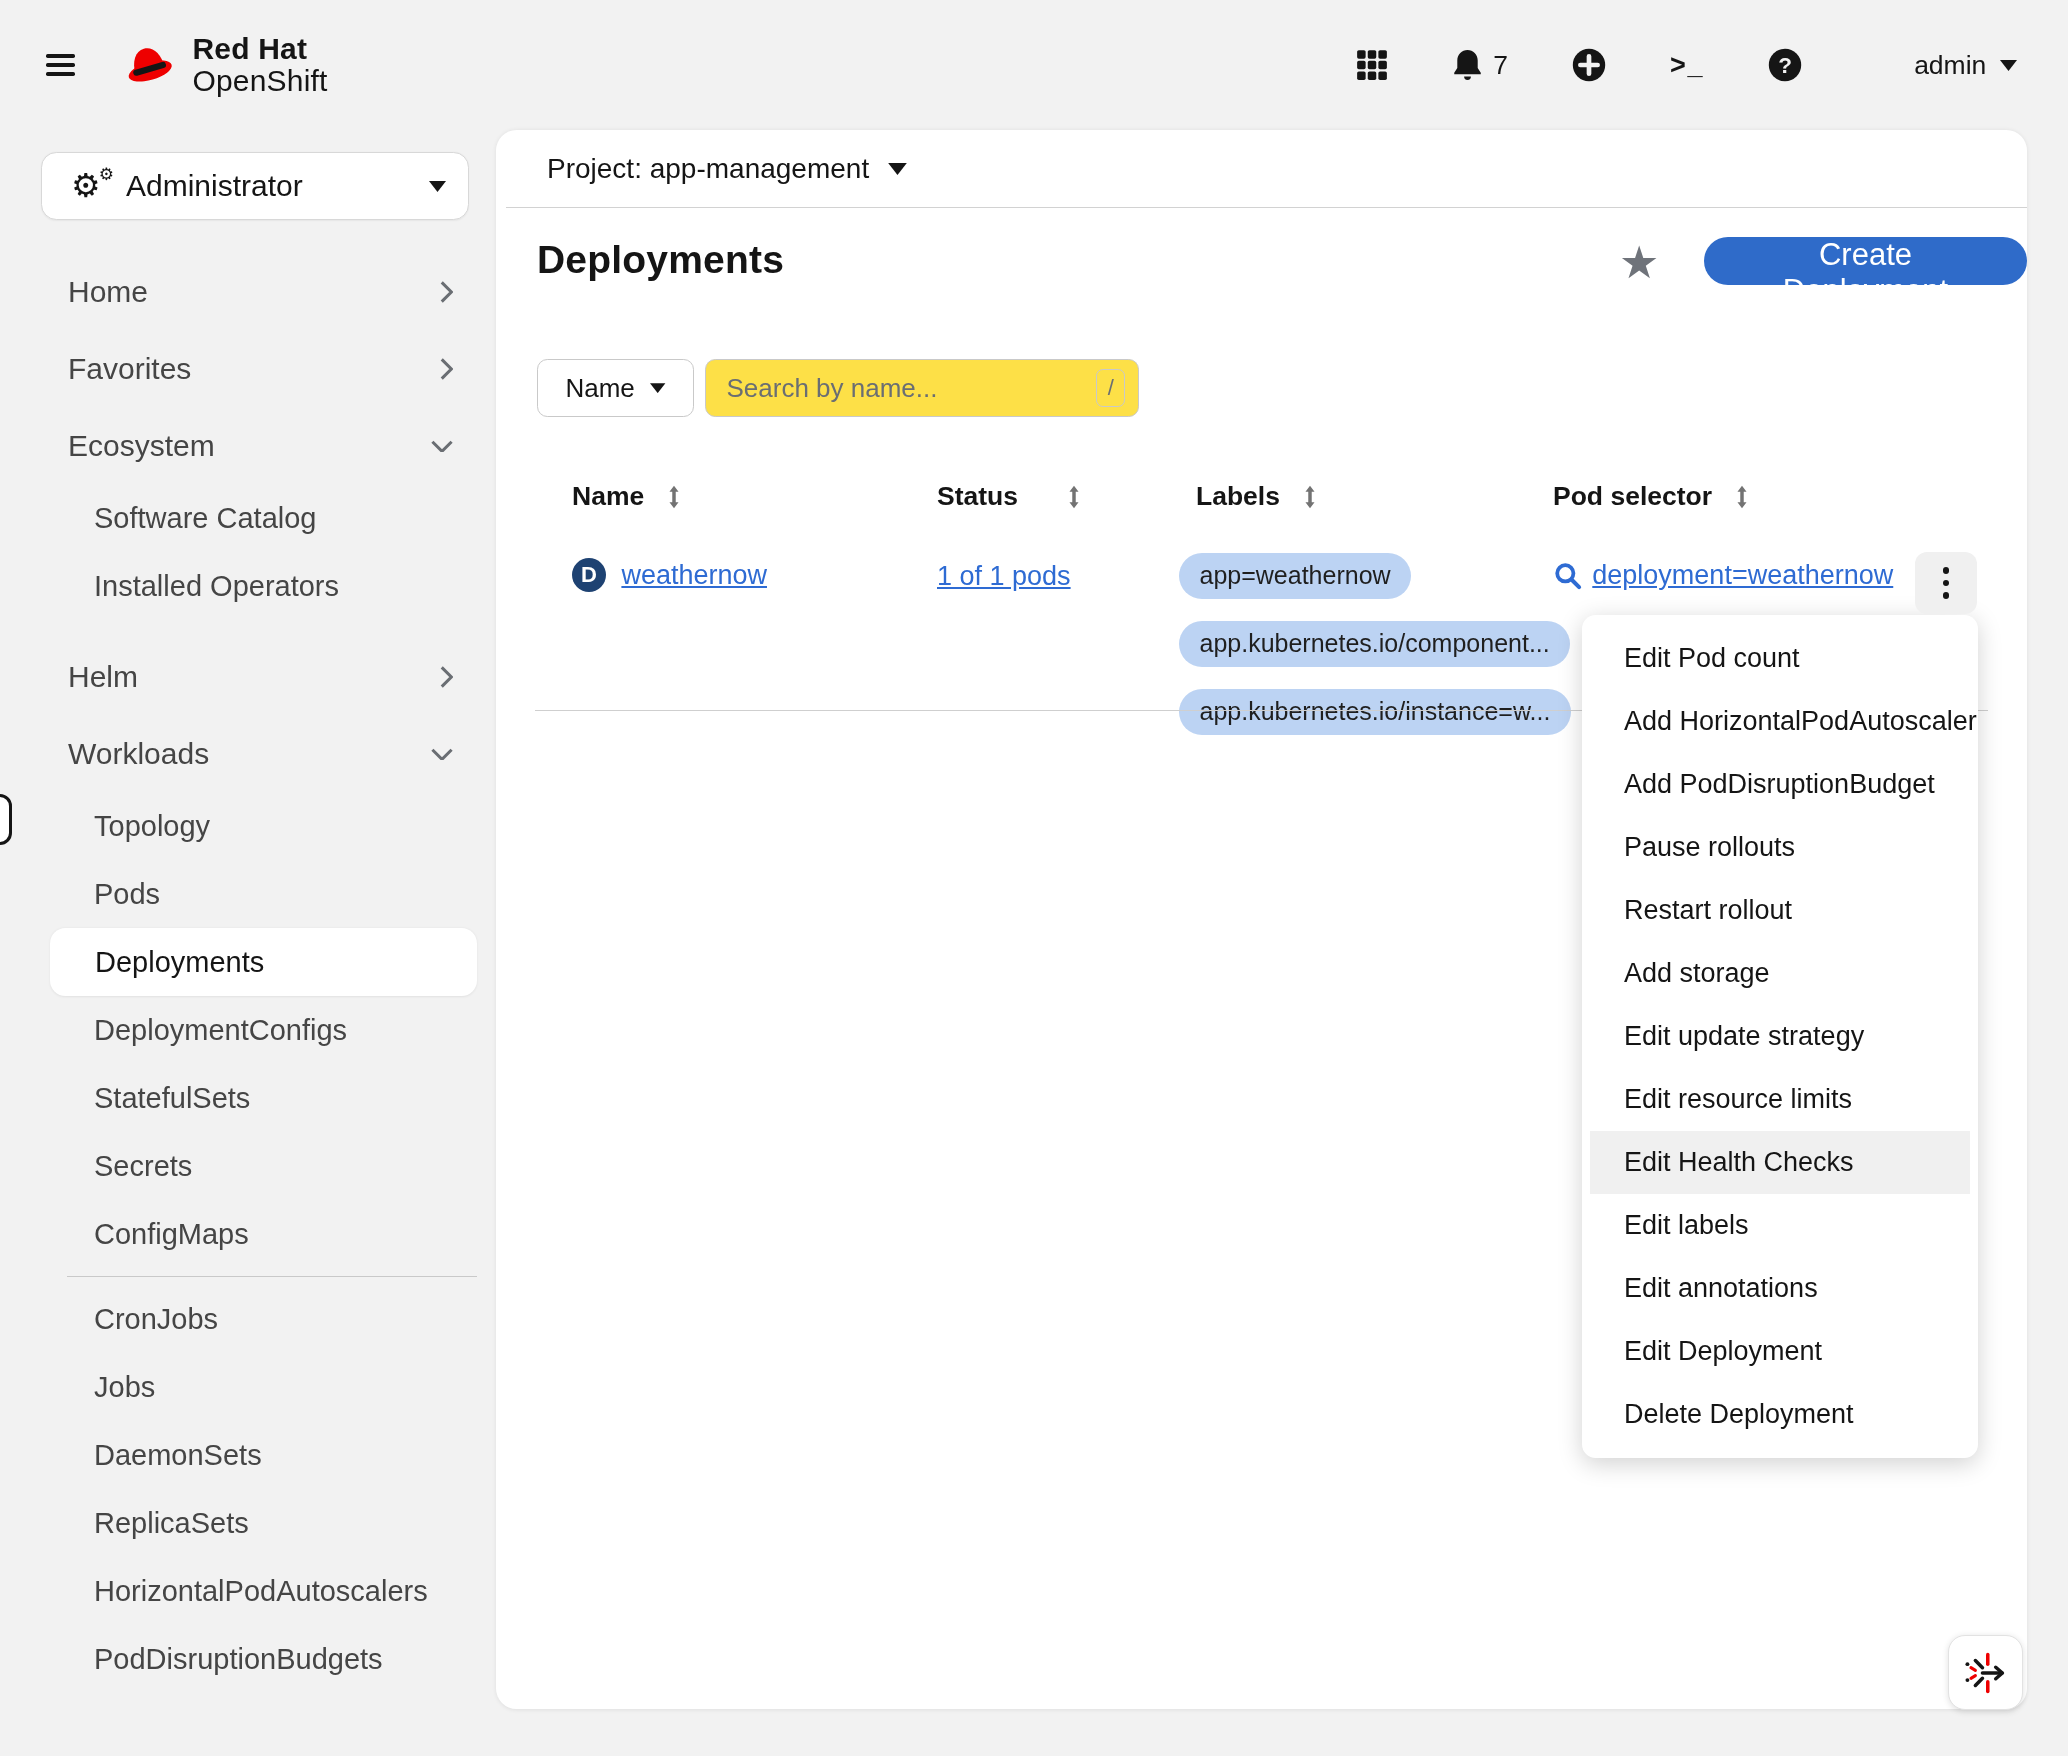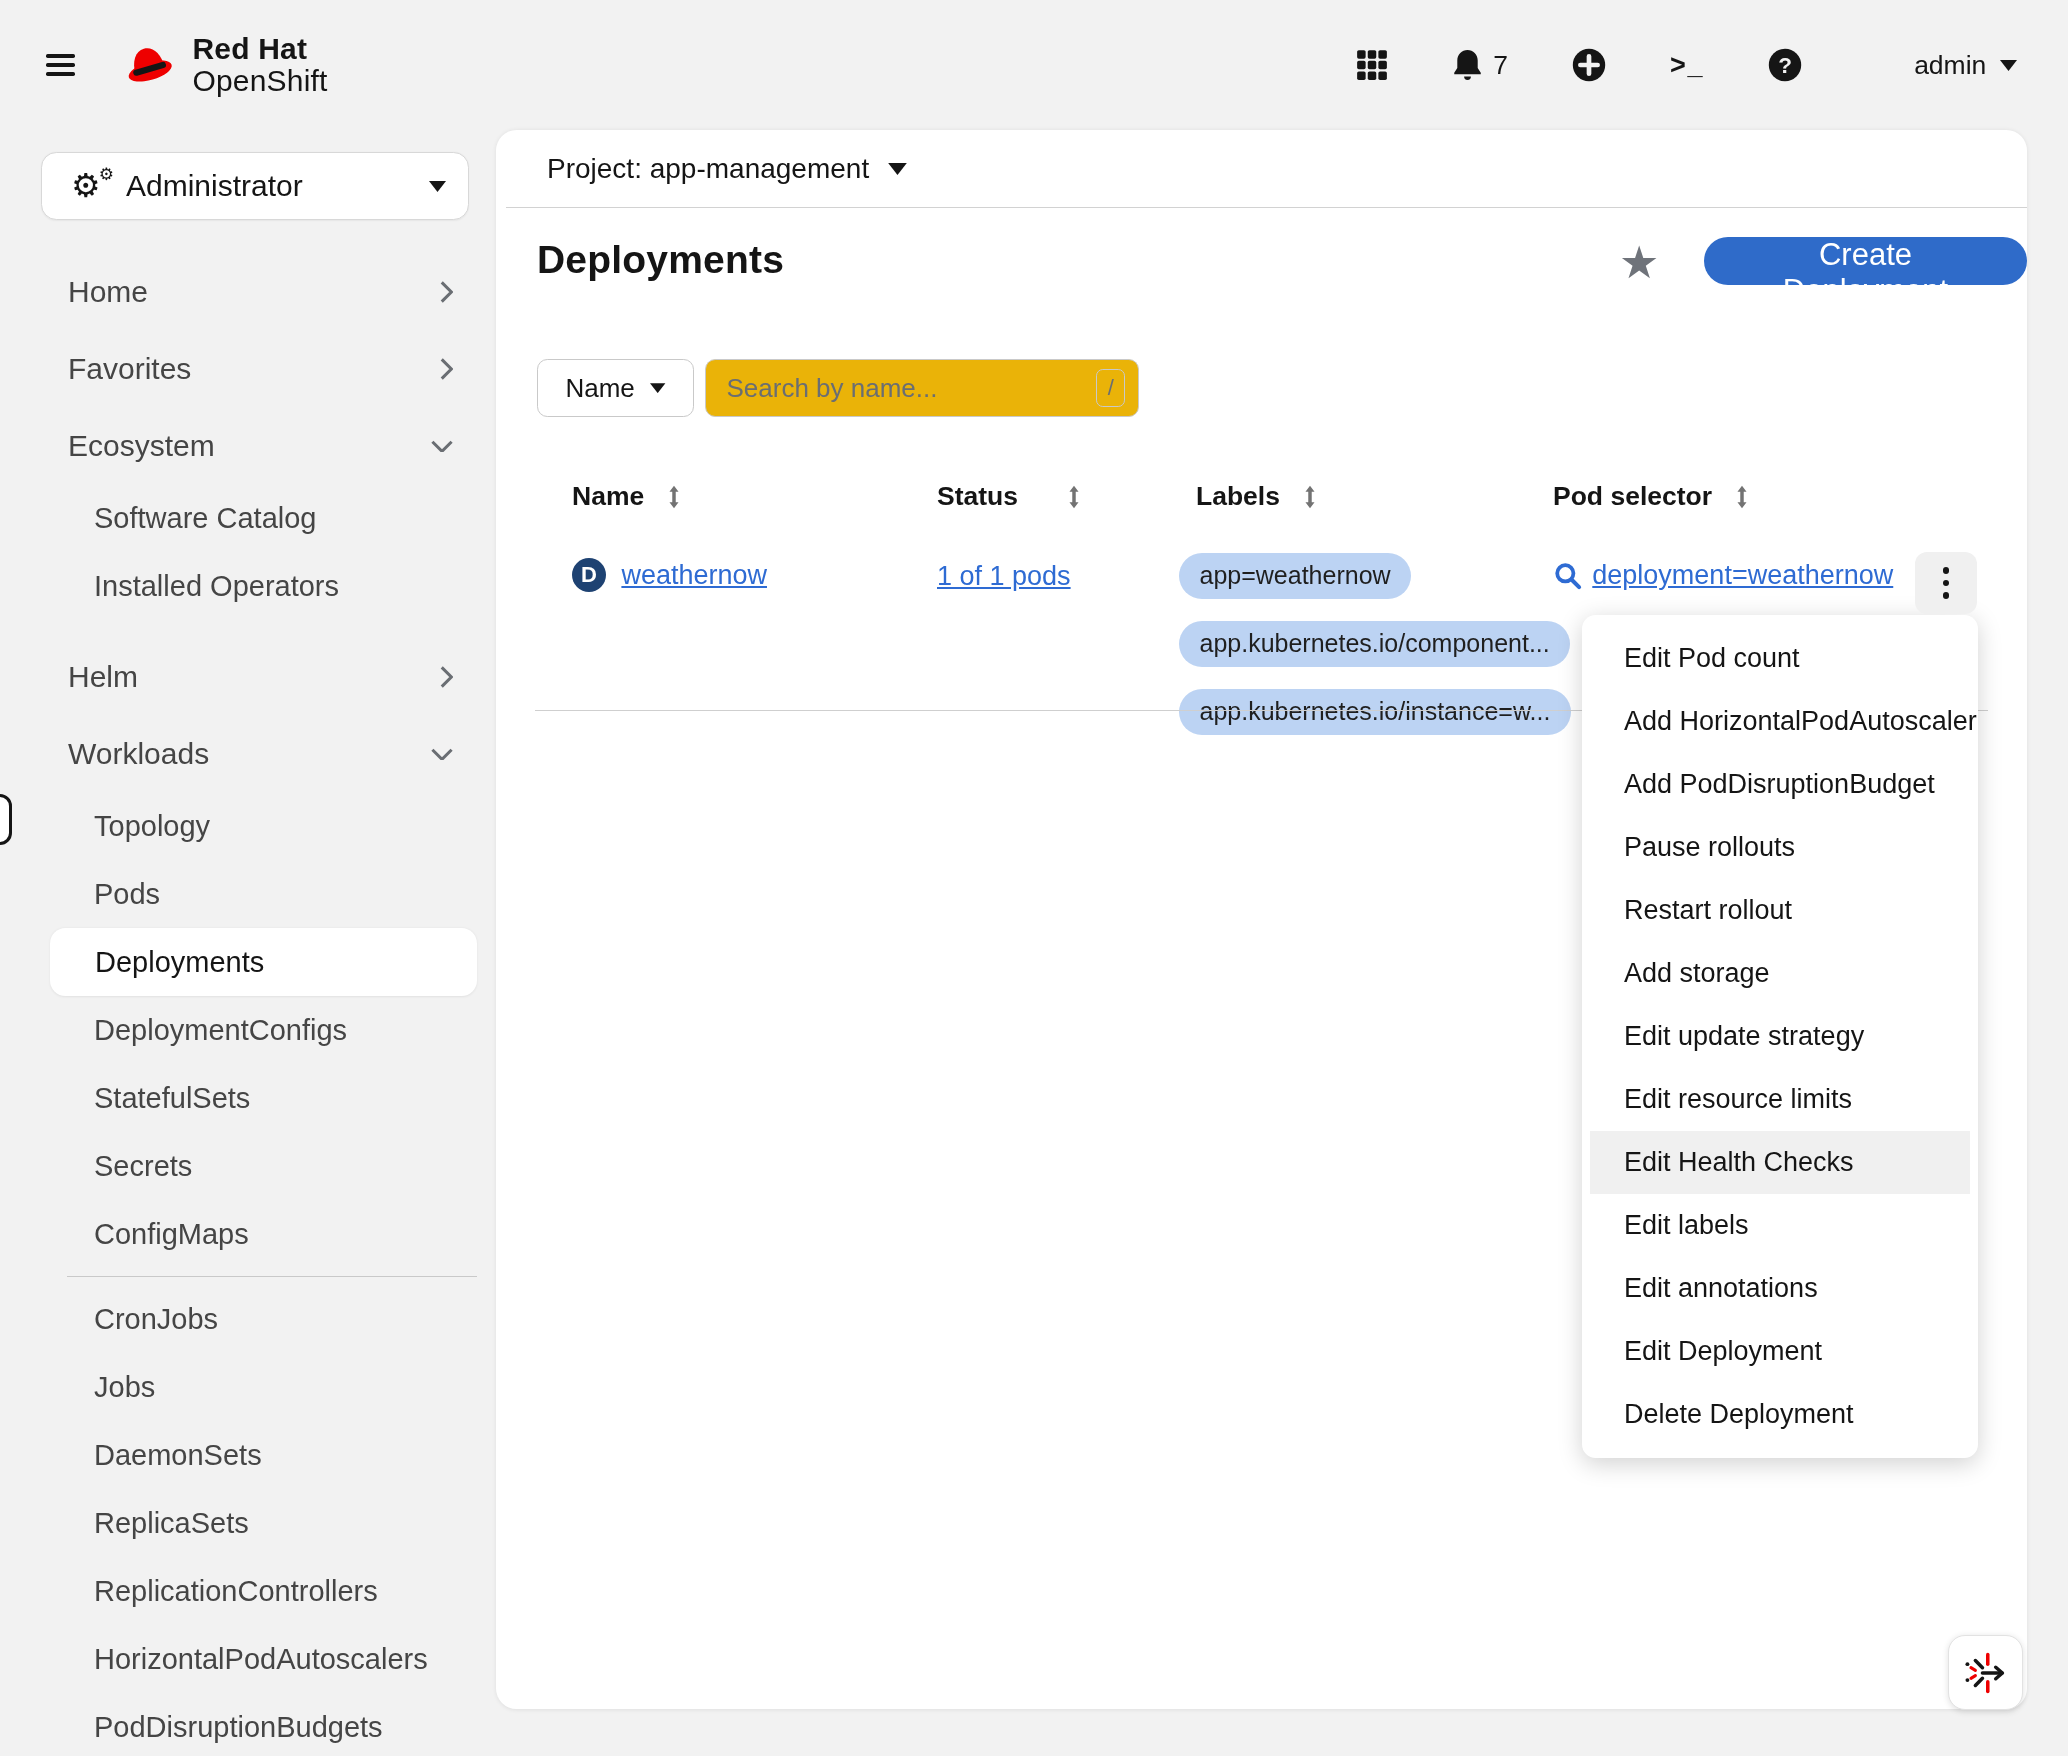--- a/index.html
+++ b/index.html
@@ -48,21 +48,21 @@
   .panel{position:relative;width:1531px;height:1579px;margin-left:12px;background:var(--panel-bg);border-radius:20.5px;box-shadow:0 0.9px 4.3px rgba(0,0,0,.08);}
   .project-row{position:absolute;top:0;left:0;right:0;height:78px;display:flex;align-items:center;padding-left:41px;gap:19px;border-bottom:1.7px solid var(--divider-gray);cursor:pointer;margin-left:10px;}
   .project-label{font-size:28px;color:var(--text-dark);}
   .page-title{position:absolute;top:108px;left:41px;font-size:39px;font-weight:700;letter-spacing:0.2px;}
   .fav-star{position:absolute;top:106px;left:1123px;font-size:45px;color:#6f737a;background:none;border:none;cursor:pointer;font-family:"DejaVu Sans",sans-serif;}
   .create-btn{position:absolute;top:107px;left:1208px;height:48px;padding:0 38px;background:var(--accent-blue);color:#fff;font-size:31px;border:none;border-radius:32px;cursor:pointer;font-family:"Liberation Sans",sans-serif;}
 
   .toolbar{position:absolute;top:229px;left:41px;display:flex;gap:11px;}
   .filter-dd{height:58px;width:157px;background:#fff;border:1.7px solid var(--border-gray);border-radius:10.3px;display:flex;align-items:center;justify-content:center;gap:15.4px;font-size:26px;cursor:pointer;font-family:"Liberation Sans",sans-serif;color:var(--text-dark);}
   .search-box{position:relative;width:434px;height:58px;}
-  .search-input{width:100%;height:100%;border:1.7px solid var(--border-gray);border-radius:10.3px;padding:0 60px 0 20.5px;font-size:26px;font-family:"Liberation Sans",sans-serif;color:var(--text-dark);background:#eab308;outline:none;}
+  .search-input{width:100%;height:100%;border:1.7px solid var(--border-gray);border-radius:10.3px;padding:0 60px 0 20.5px;font-size:26px;font-family:"Liberation Sans",sans-serif;color:var(--text-dark);background:#fde047;outline:none;}
   .search-input::placeholder{color:var(--text-subtle);}
   .slash-badge{position:absolute;right:13.7px;top:10.3px;width:29px;height:38px;border:1.7px solid var(--border-gray);border-radius:6.8px;display:flex;align-items:center;justify-content:center;font-size:22px;color:var(--text-subtle);}
 
   .thead{position:absolute;top:351px;left:0;right:0;height:39px;}
   .th{position:absolute;display:flex;align-items:center;gap:19px;font-size:26.5px;font-weight:700;color:var(--text-dark);}
   .th .sort{cursor:pointer;display:flex;}
   .c1{left:76px;} .c2{left:441px;gap:45px;} .c3{left:700px;} .c4{left:1057px;}
 
   .trow{position:absolute;top:409px;left:0;right:0;height:171px;}
   .cell{position:absolute;display:flex;align-items:center;}
@@ -250,23 +250,20 @@
           <span>CronJobs</span>
         </li>
       <li class="sub">
           <span>Jobs</span>
         </li>
       <li class="sub">
           <span>DaemonSets</span>
         </li>
       <li class="sub">
           <span>ReplicaSets</span>
-        </li>
-      <li class="sub">
-          <span>ReplicationControllers</span>
         </li>
       <li class="sub">
           <span>HorizontalPodAutoscalers</span>
         </li>
       <li class="sub">
           <span>PodDisruptionBudgets</span>
         </li>
     </ul>
   </nav>
 

